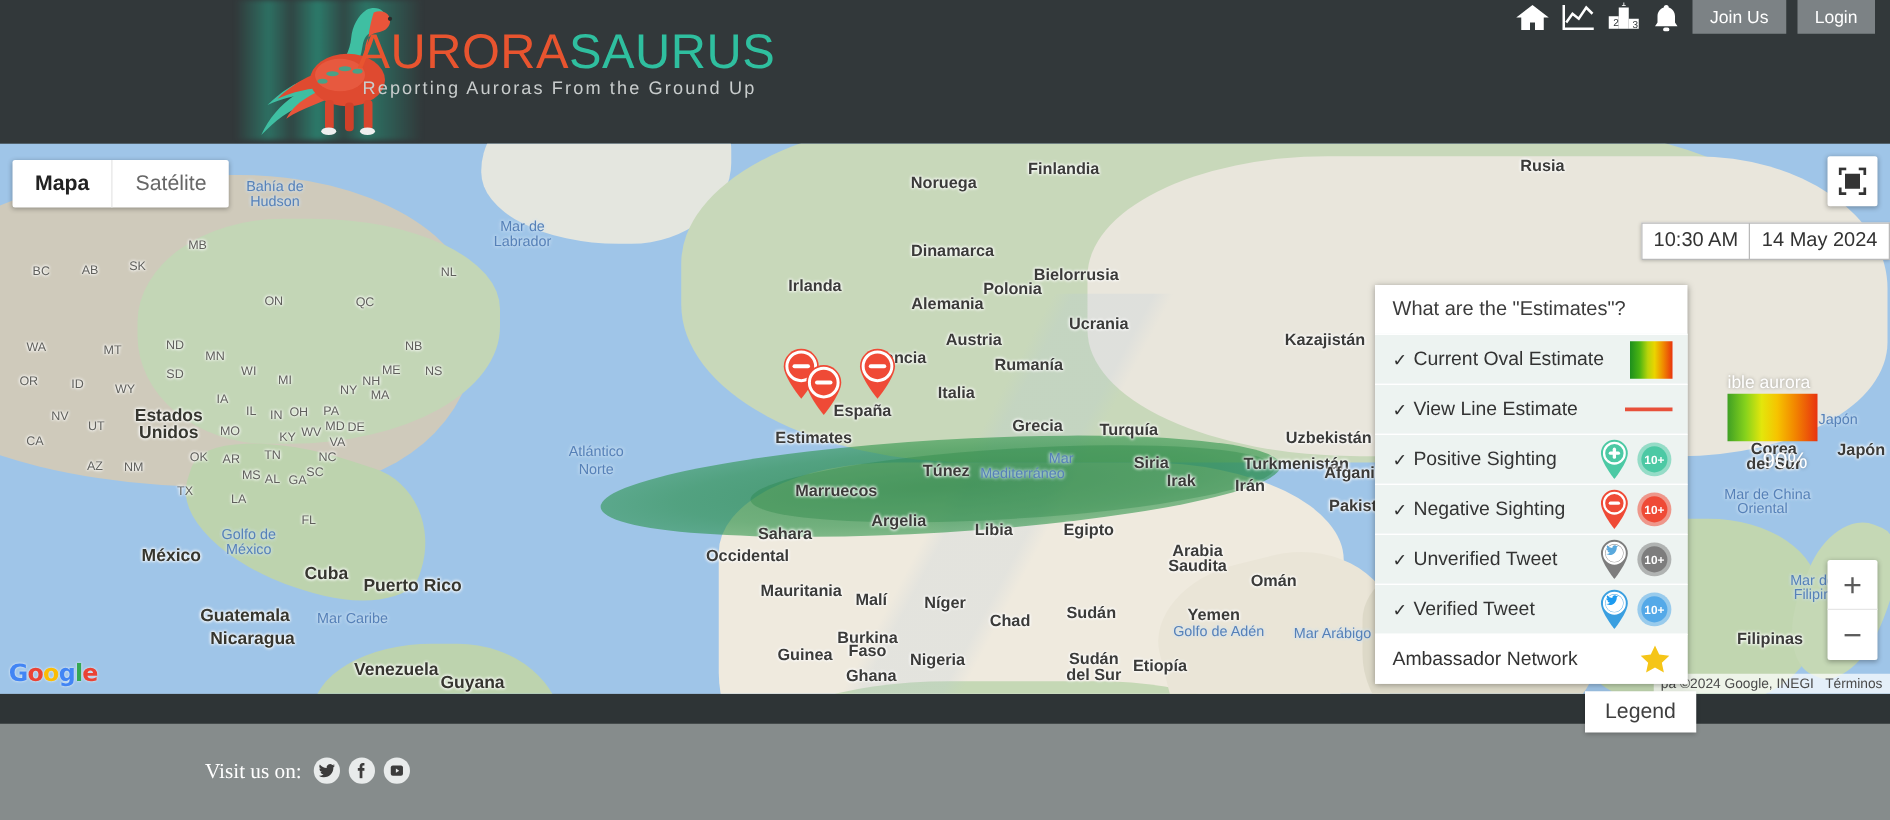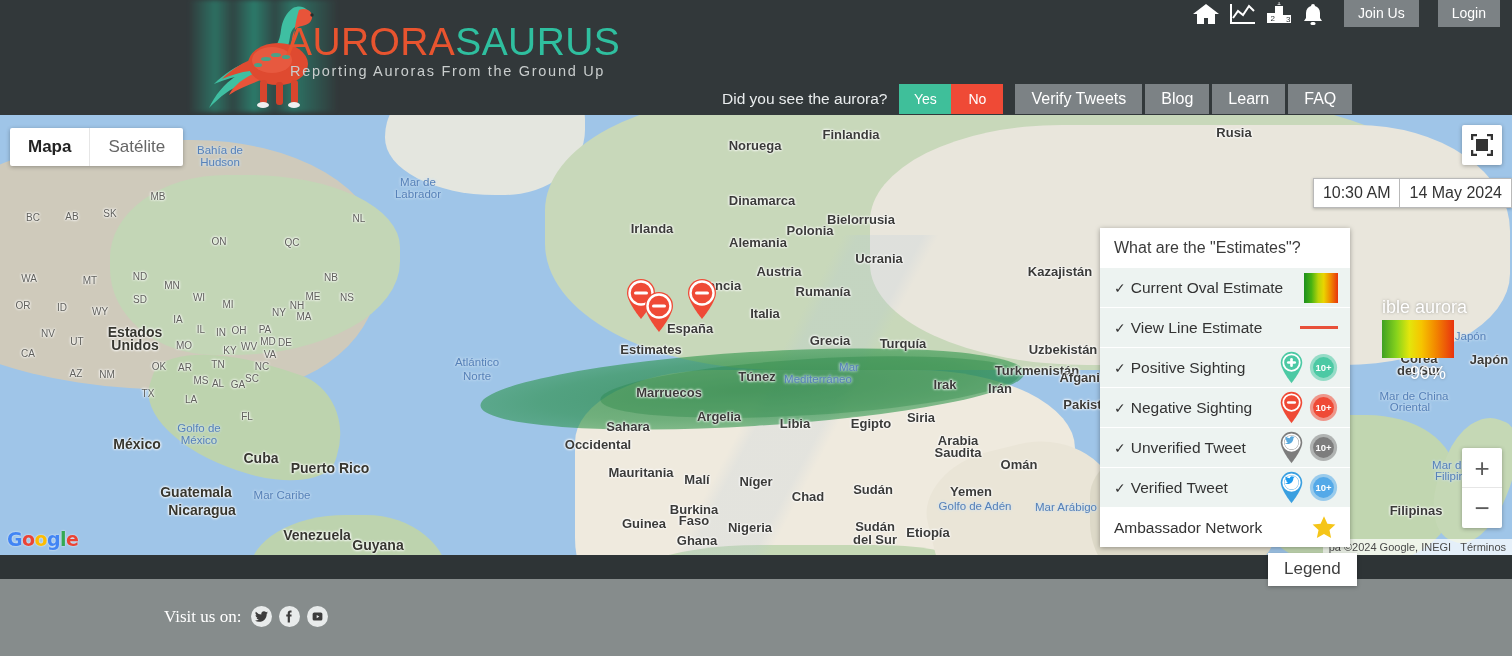--- a/index.html
+++ b/index.html
@@ -50,21 +50,21 @@
 
   .topnav {
     position: absolute; right: 12px; top: 0;
     height: 27px; display: flex; align-items: center; gap: 9px;
   }
   .ticon { display: inline-flex; align-items: center; justify-content: center;
            cursor: pointer; }
   .pillbtn {
     background: #7c8285; color: #ffffff;
     font-size: 14px; padding: 5px 14px 6px;
-    cursor: pointer; white-space: nowrap; line-height: 1.2; margin-left: 10px;
+    cursor: pointer; white-space: nowrap; line-height: 1.2;
   }
 
   .subnav {
     position: absolute; left: 0; top: 82px; width: 1512px; height: 33px;
     display: flex; align-items: center;
   }
   .subnav-inner {
     position: absolute; left: 722px; display: flex; align-items: stretch; gap: 0;
   }
   .sawq {
@@ -240,21 +240,21 @@
     box-shadow: 0 1px 4px rgba(0,0,0,.3);
   }
   .zoomctl div {
     height: 40px; display: flex; align-items: center; justify-content: center;
     font-size: 26px; color: #5b5b5b; cursor: pointer; line-height: 1;
   }
   .zoomctl div:first-child { border-bottom: 1px solid #e6e6e6; }
 
   .scalebar-wrap { position: absolute; right: 10px; top: 182px; width: 120px; }
   .scalebar-label {
-    color: #fff; font-size: 18px; white-space: nowrap;
+    color: #fff; font-size: 14px; white-space: nowrap;
     text-shadow: 0 0 3px rgba(0,0,0,.35);
   }
   .scalebar {
     width: 72px; height: 38px; margin-top: 2px;
     background: linear-gradient(90deg,
       #3fa024 0%, #86d21c 20%, #e3e60c 38%,
       #f6c400 55%, #f28600 75%, #e8330f 100%);
   }
   .scalebar-pct {
     color: #fff; font-size: 18px; margin-top: 5px; margin-left: 28px;
@@ -392,32 +392,20 @@
       <span class="ticon">
         <svg width="24" height="24" viewBox="0 0 24 24">
           <path d="M12 2a2 2 0 012 2c3 1 5 3.5 5 7v5l2 3H3l2-3v-5c0-3.5 2-6 5-7a2 2 0 012-2z" fill="#fff"></path>
           <rect x="9.5" y="20" width="5" height="3" rx="1.5" fill="#fff"></rect>
         </svg>
       </span>
       <div class="pillbtn">Join Us</div>
       <div class="pillbtn">Login</div>
     </div>
 
-    <div class="subnav">
-      <div class="subnav-inner">
-        <div class="sawq">Did you see the aurora?</div>
-        <div class="ybtn">Yes</div>
-        <div class="nbtn">No</div>
-        <div class="navgap"></div>
-        <div class="navbtn">Verify Tweets</div>
-        <div class="navbtn">Blog</div>
-        <div class="navbtn">Learn</div>
-        <div class="navbtn">FAQ</div>
-      </div>
-    </div>
   </div>
 
   <div class="map">
     <div class="ocean"></div>
 
     <div class="landmass lm-na"></div>
     <div class="landmass lm-na2"></div>
     <div class="landmass lm-camerica"></div>
     <div class="landmass lm-samerica"></div>
     <div class="landmass lm-greenland"></div>
@@ -448,21 +436,21 @@
         <div class="map-label ml-country" style="left: 718px; top: 164px; transform: translateX(-50%);">Francia</div>
         <div class="map-label ml-country" style="left: 823px; top: 170px; transform: translateX(-50%);">Rumanía</div>
         <div class="map-label ml-country" style="left: 1060px; top: 150px; transform: translateX(-50%);">Kazajistán</div>
         <div class="map-label ml-country" style="left: 765px; top: 192px; transform: translateX(-50%);">Italia</div>
         <div class="map-label ml-country" style="left: 690px; top: 207px; transform: translateX(-50%);">España</div>
         <div class="map-label ml-country" style="left: 651px; top: 228px; transform: translateX(-50%);">Estimates</div>
         <div class="map-label ml-country" style="left: 830px; top: 219px; transform: translateX(-50%);">Grecia</div>
         <div class="map-label ml-country" style="left: 903px; top: 222px; transform: translateX(-50%);">Turquía</div>
         <div class="map-label ml-country" style="left: 1063px; top: 228px; transform: translateX(-50%);">Uzbekistán</div>
         <div class="map-label ml-country" style="left: 1037px; top: 249px; transform: translateX(-50%);">Turkmenistán</div>
-        <div class="map-label ml-country" style="left: 921px; top: 248px; transform: translateX(-50%); margin-top: 48px;">Siria</div>
+        <div class="map-label ml-country" style="left: 921px; top: 248px; transform: translateX(-50%);">Siria</div>
         <div class="map-label ml-country" style="left: 945px; top: 263px; transform: translateX(-50%);">Irak</div>
         <div class="map-label ml-country" style="left: 1000px; top: 267px; transform: translateX(-50%);">Irán</div>
         <div class="map-label ml-country" style="left: 1093px; top: 256px; transform: translateX(-50%);">Afganistán</div>
         <div class="map-label ml-country" style="left: 1090px; top: 283px; transform: translateX(-50%);">Pakistán</div>
         <div class="map-label ml-country" style="left: 757px; top: 255px; transform: translateX(-50%);">Túnez</div>
         <div class="map-label ml-country" style="left: 669px; top: 271px; transform: translateX(-50%);">Marruecos</div>
         <div class="map-label ml-country" style="left: 719px; top: 295px; transform: translateX(-50%);">Argelia</div>
         <div class="map-label ml-country" style="left: 795px; top: 302px; transform: translateX(-50%);">Libia</div>
         <div class="map-label ml-country" style="left: 871px; top: 302px; transform: translateX(-50%);">Egipto</div>
         <div class="map-label ml-country" style="left: 958px; top: 319px; transform: translateX(-50%);">Arabia</div>

